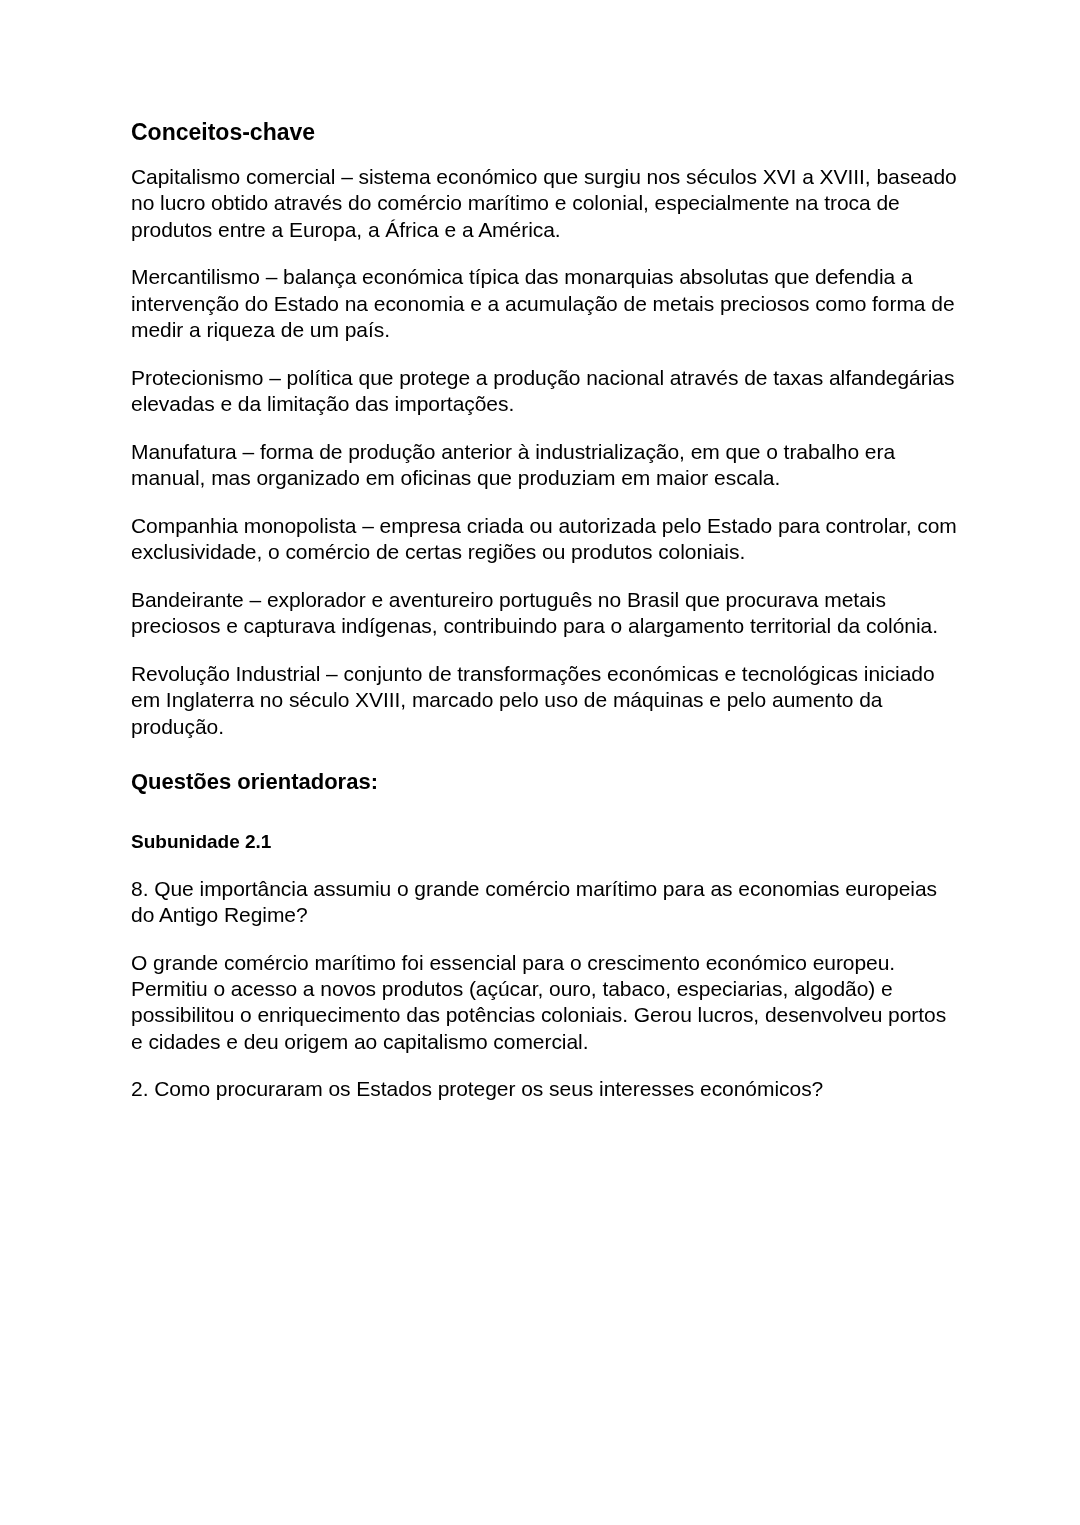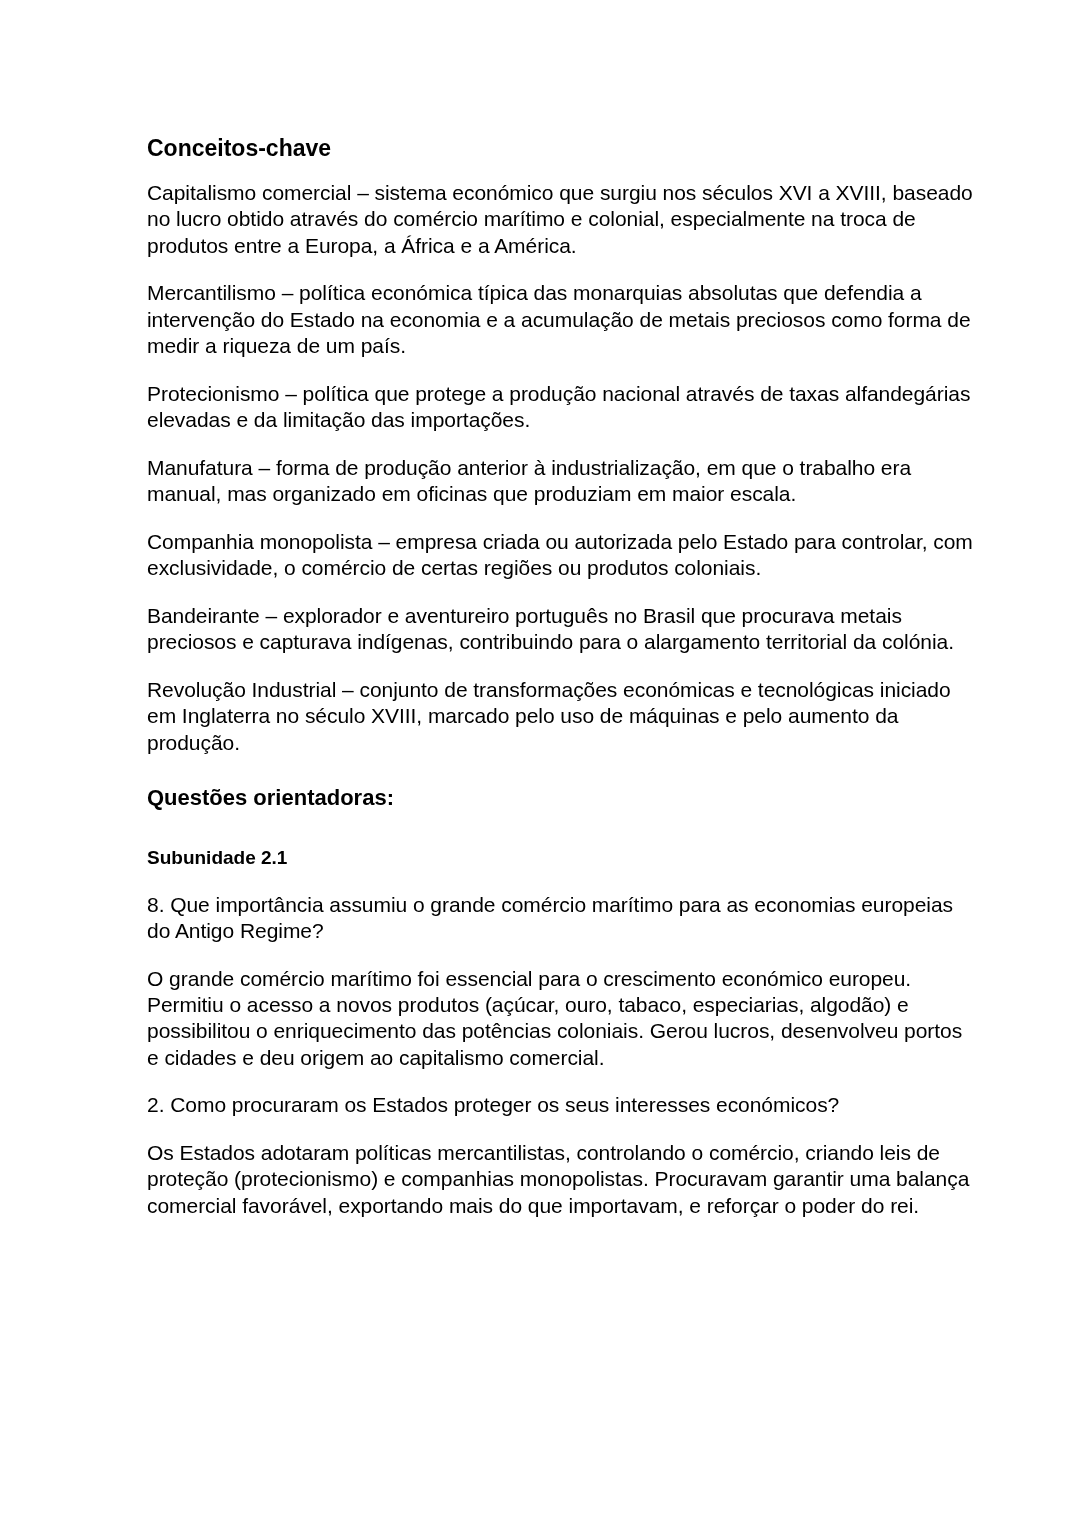--- a/index.html
+++ b/index.html
@@ -11,23 +11,22 @@
       width: 1080px;
       height: 1525px;
       position: relative;
       overflow: hidden;
       font-family: "Liberation Sans", "DejaVu Sans", sans-serif;
       color: #000000;
     }
     .page {
       position: absolute;
       left: 131px;
-      top: 132px;
+      top: 116px;
       width: 830px;
-      margin-left: 16px;
     }
     .h-section {
       font-weight: bold;
       font-size: 23px;
       line-height: 32px;
       margin: 0 0 16px 0;
     }
     p.para {
       font-size: 21px;
       line-height: 26.3px;
@@ -47,27 +46,26 @@
       margin: 24px 0 18px 0;
     }
   </style>
 </head>
 <body>
 
 <div class="page">
   <h2 class="h-section">Conceitos-chave</h2>
 
   <p class="para">Capitalismo comercial – sistema económico que surgiu nos séculos XVI a XVIII, baseado no lucro obtido através do comércio marítimo e colonial, especialmente na troca de produtos entre a Europa, a África e a América.</p>
-  <p class="para">Mercantilismo – política económica típica das monarquias absolutas que defendia a intervenção do Estado na economia e a acumulação de metais preciosos como forma de medir a riqueza de um país.</p>
+  <p class="para">Mercantilismo – balança económica típica das monarquias absolutas que defendia a intervenção do Estado na economia e a acumulação de metais preciosos como forma de medir a riqueza de um país.</p>
   <p class="para">Protecionismo – política que protege a produção nacional através de taxas alfandegárias elevadas e da limitação das importações.</p>
   <p class="para">Manufatura – forma de produção anterior à industrialização, em que o trabalho era manual, mas organizado em oficinas que produziam em maior escala.</p>
   <p class="para">Companhia monopolista – empresa criada ou autorizada pelo Estado para controlar, com exclusividade, o comércio de certas regiões ou produtos coloniais.</p>
   <p class="para">Bandeirante – explorador e aventureiro português no Brasil que procurava metais preciosos e capturava indígenas, contribuindo para o alargamento territorial da colónia.</p>
   <p class="para">Revolução Industrial – conjunto de transformações económicas e tecnológicas iniciado em Inglaterra no século XVIII, marcado pelo uso de máquinas e pelo aumento da produção.</p>
 
   <h1 class="h-big">Questões orientadoras:</h1>
   <h2 class="h-sub">Subunidade 2.1</h2>
 
   <p class="para">8. Que importância assumiu o grande comércio marítimo para as economias europeias do Antigo Regime?</p>
   <p class="para">O grande comércio marítimo foi essencial para o crescimento económico europeu. Permitiu o acesso a novos produtos (açúcar, ouro, tabaco, especiarias, algodão) e possibilitou o enriquecimento das potências coloniais. Gerou lucros, desenvolveu portos e cidades e deu origem ao capitalismo comercial.</p>
   <p class="para">2. Como procuraram os Estados proteger os seus interesses económicos?</p>
-  <p class="para">Os Estados adotaram políticas mercantilistas, controlando o comércio, criando leis de proteção (protecionismo) e companhias monopolistas. Procuravam garantir uma balança comercial favorável, exportando mais do que importavam, e reforçar o poder do rei.</p>
 </div>
 
 </body></html>

